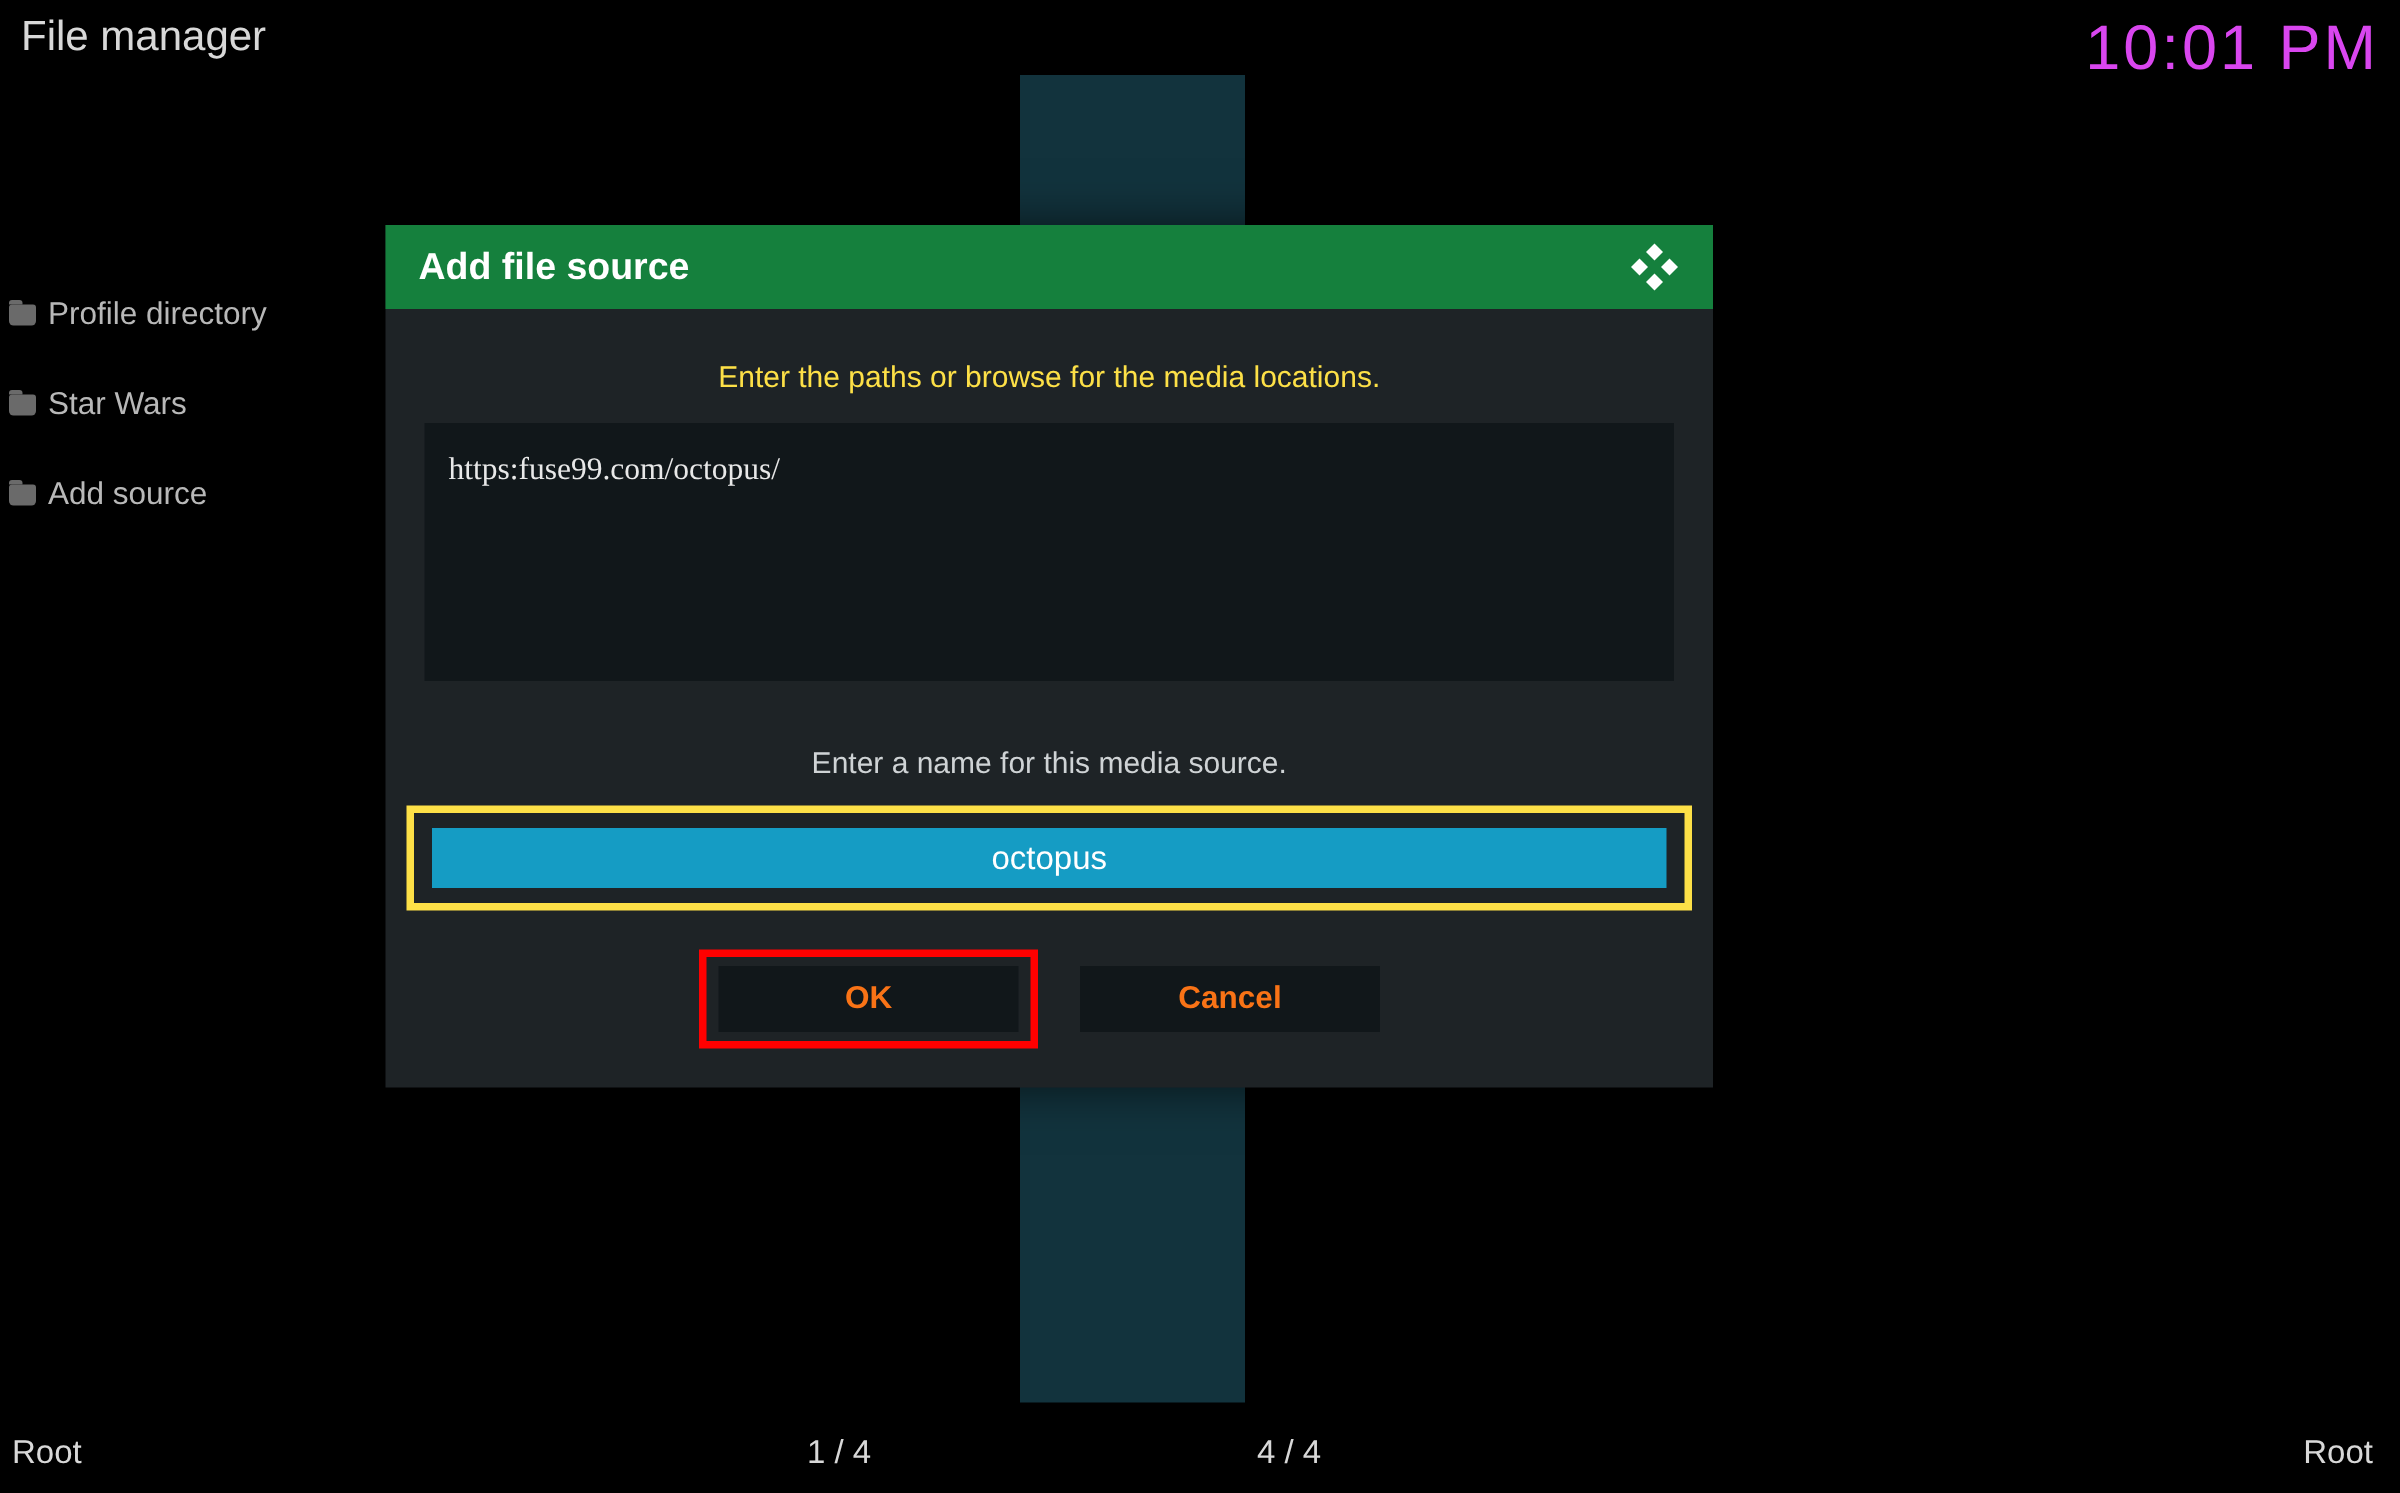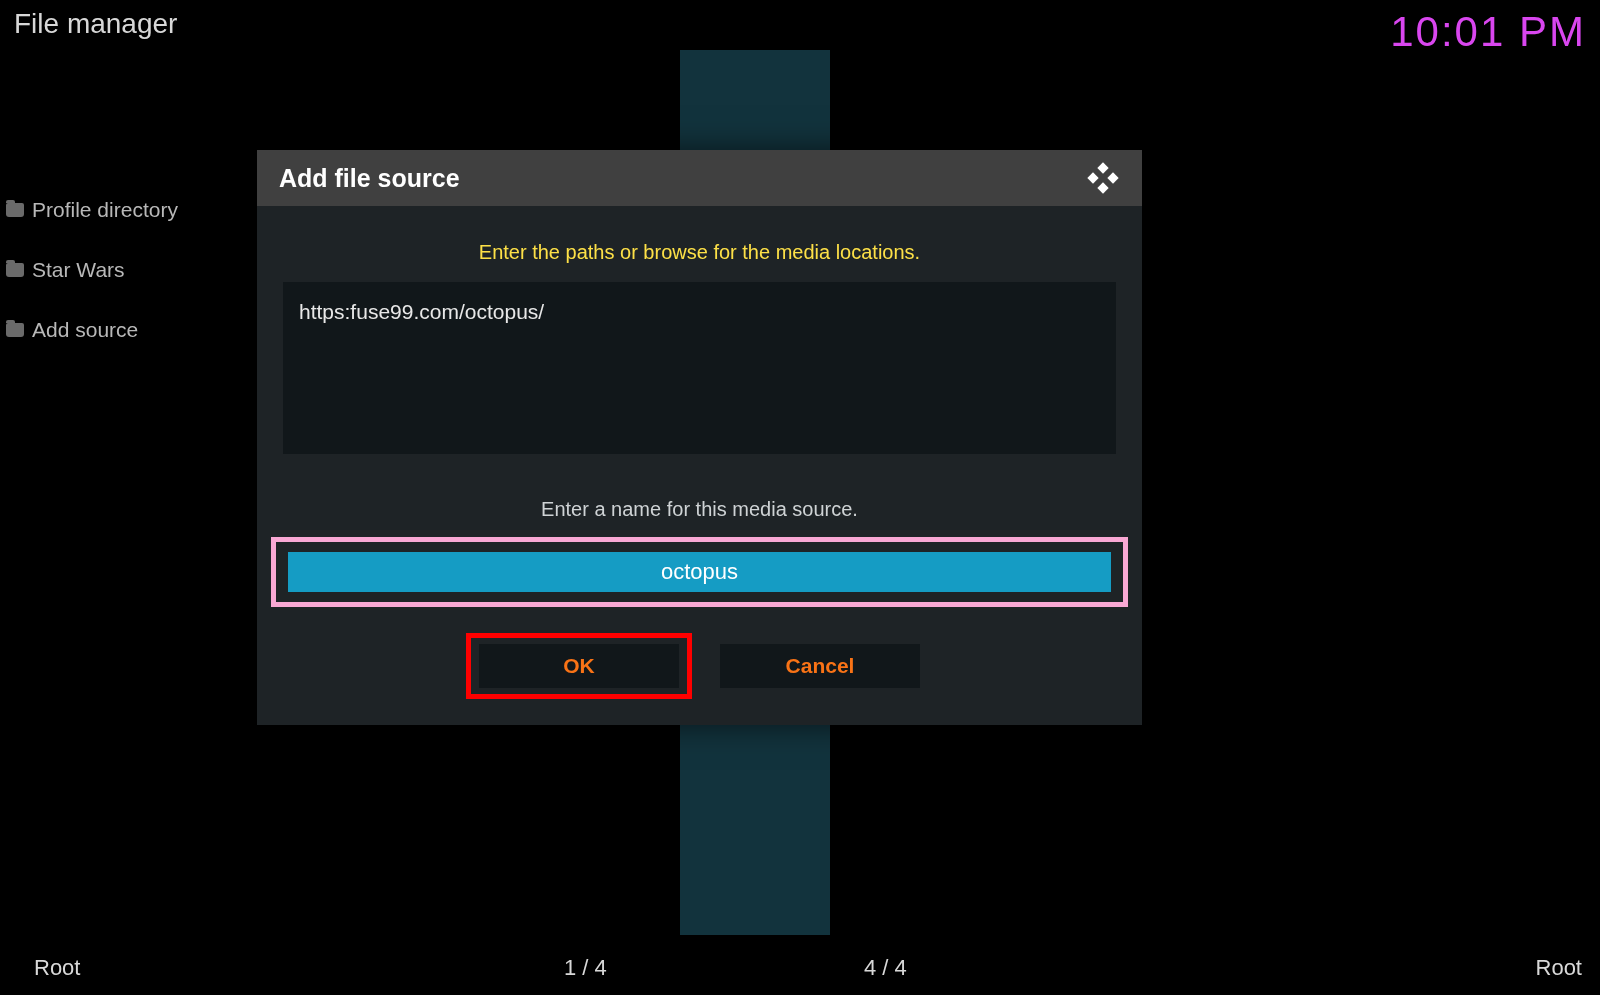--- a/index.html
+++ b/index.html
@@ -50,71 +50,71 @@
     flex-shrink: 0;
     position: relative;
   }
   .folder-icon::before {
     content: ""; position: absolute; top: -3px; left: 0;
     width: 9px; height: 3px; background: #6a6a6a; border-radius: 2px 2px 0 0;
   }
 
   
   .bottom-bar {
-    position: absolute; bottom: 14px; left: 34px; right: 18px;
+    position: absolute; bottom: 14px; left: 8px; right: 18px;
     display: flex; align-items: center;
     color: #d8d8d8; font-size: 22px;
   }
   .bb-left   { flex: 0 0 auto; }
   .bb-c1     { position: absolute; left: 530px; }
   .bb-c2     { position: absolute; left: 830px; }
   .bb-right  { margin-left: auto; }
 
   
   .dialog {
     position: absolute;
     left: 257px; top: 150px;
     width: 885px;
     background: #1e2326;
     z-index: 5;
     box-shadow: 0 0 30px rgba(0,0,0,0.6);
   }
   .dlg-header {
-    height: 56px; background: #404040;
+    height: 56px; background: #15803d;
     display: flex; align-items: center; justify-content: space-between;
     padding: 0 22px;
   }
   .dlg-title { font-size: 25px; font-weight: 600; color: #fff; }
   .kodi-logo { width: 34px; height: 34px; position: relative; }
 
   .dlg-body { padding: 22px 26px 26px 26px; }
   .instr { text-align: center; color: #fde047; font-size: 20px; margin-bottom: 18px; margin-top: 13px; }
 
-  .path-row { display: flex; gap: 22px; }
+  .path-row { display: flex; gap: 22px; font-family: Liberation Serif, serif; }
   .path-box {
     flex: 1;
     background: #11171a;
     height: 172px;
     padding: 18px 16px;
     color: #e8e8e8; font-size: 21px;
   }
   .side-btns { width: 194px; display: flex; flex-direction: column; gap: 18px; }
   .btn {
     height: 44px; background: #11171a;
     display: flex; align-items: center; justify-content: center;
     color: #fff; font-size: 21px; font-weight: 600;
     cursor: pointer;
   }
   .btn.disabled { color: #5a5f62; }
 
   .instr2 { text-align: center; color: #cfd3d5; font-size: 20px; margin-top: 44px; margin-bottom: 16px; }
 
   
   .name-wrap {
-    border: 5px solid #f9a8d4;
+    border: 5px solid #fde047;
     padding: 10px 12px;
     margin: 0 -12px;
   }
   .name-input {
     width: 100%; height: 40px;
     background: #159cc4;
     border: none; outline: none;
     text-align: center; color: #fff; font-size: 22px;
   }
 

